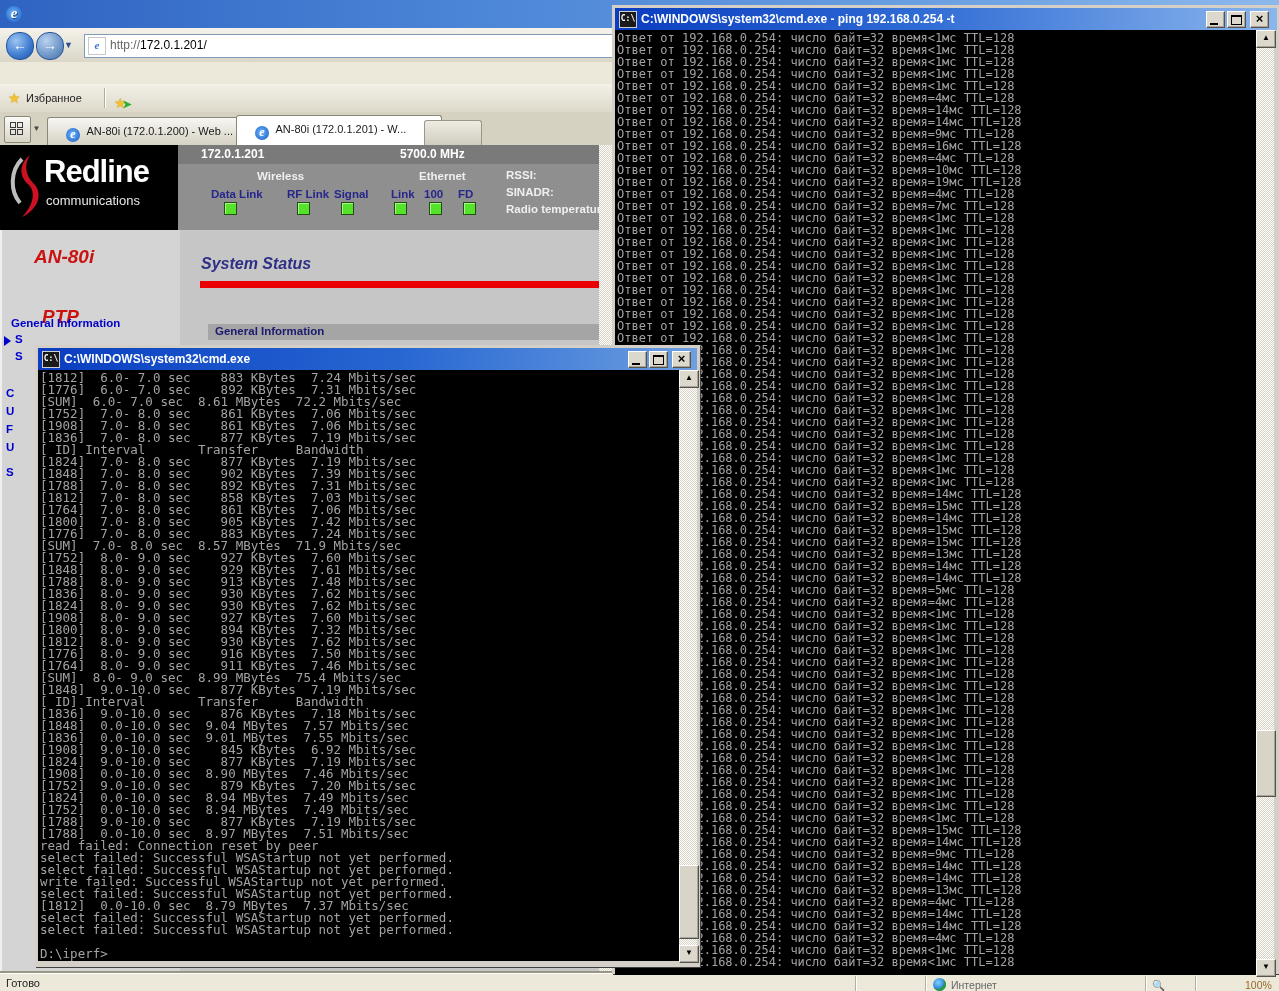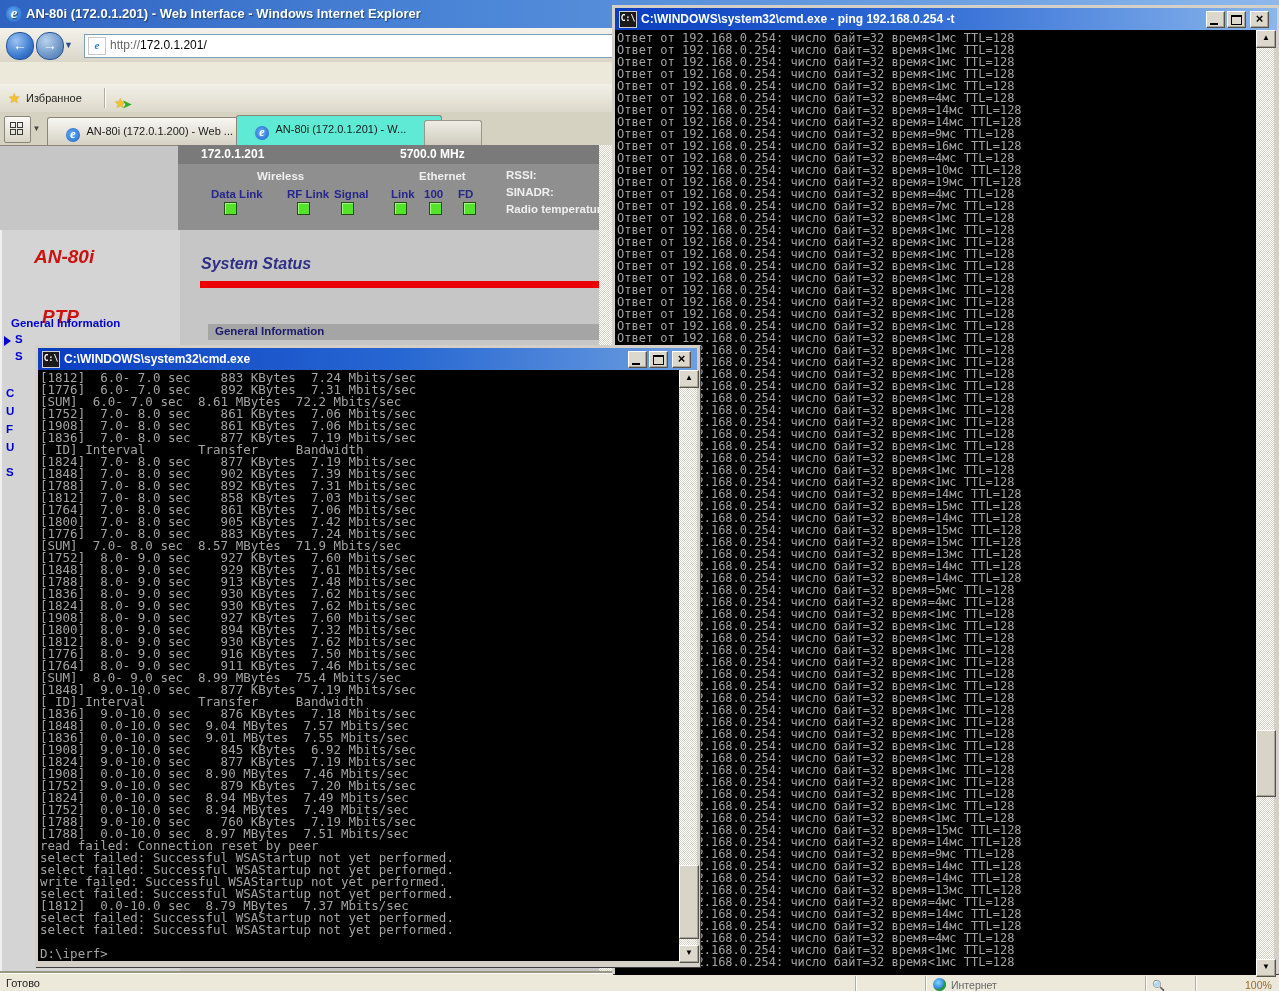--- a/index.html
+++ b/index.html
@@ -37,21 +37,21 @@
   .addfav{position:absolute;left:114px;top:5px;font-size:14px;}
   .addfav .arrow{color:#2fae2f;font-size:11px;font-weight:bold;margin-left:-4px;}
   .ie-tabrow{left:0;top:112px;width:1279px;height:33px;background:#d6d2c2;border-bottom:1px solid #8a8678;}
   .qtabs{position:absolute;left:4px;top:4px;width:25px;height:25px;background:linear-gradient(#fbfaf7,#d8d4c6);
     border:1px solid #8a8678;border-radius:2px;}
   .qtabs svg{margin:5px;}
   .qtabs-drop{position:absolute;left:30px;top:9px;width:13px;height:15px;font-size:8px;color:#444;line-height:15px;text-align:center;}
   .tab{position:absolute;height:27px;top:5px;border:1px solid #8a8678;border-bottom:none;
     border-radius:3px 3px 0 0;font-size:11px;color:#1a1a1a;line-height:26px;white-space:nowrap;overflow:hidden;
     background:linear-gradient(#f8f7f3,#d5d1c3);padding-left:18px;}
-  .tab.active{background:#5eead4;height:29px;top:3px;box-shadow:0 1px 0 #fcfcfb;}
+  .tab.active{background:#ffffff;height:29px;top:3px;box-shadow:0 1px 0 #fcfcfb;}
   .tab .elogo{width:14px;height:14px;font-size:12px;line-height:13px;vertical-align:-3px;margin-right:4px;}
   .tab .x{position:absolute;right:5px;top:7px;width:13px;height:13px;color:#777;font-size:10px;font-weight:bold;
     line-height:13px;text-align:center;}
   .tabstub{position:absolute;left:424px;top:8px;width:56px;height:24px;border:1px solid #9a968a;
     border-bottom:none;border-radius:3px 3px 0 0;background:linear-gradient(#eeece4,#d0ccbe);}
 
   
   .logo-box{left:0;top:145px;width:178px;height:85px;background:#000;color:#fff;}
   .logo-name{position:absolute;left:44px;top:9px;font-size:31px;font-weight:bold;letter-spacing:-1px;}
   .logo-sub{position:absolute;left:46px;top:48px;font-size:13px;color:#e8e8e8;}
@@ -114,21 +114,20 @@
   .mono12{font-family:"DejaVu Sans Mono",monospace;font-size:12px;}
   .mono125{font-family:"DejaVu Sans Mono",monospace;font-size:12.5px;}
 </style>
 </head>
 <body>
 
 <div class="screen">
 
   <div class="abs ie-titlebar">
     <span class="elogo abs" style="left:6px;top:6px;">e</span>
-    <span class="t">AN-80i (172.0.1.201) - Web Interface - Windows Internet Explorer</span>
   </div>
 
   <div class="abs ie-navrow">
     <div class="navbtn" style="left:6px;">←</div>
     <div class="navbtn fwd" style="left:36px;">→</div>
     <div class="nav-drop">▼</div>
     <div class="addr">
       <span class="picon">e</span>
       <span class="url"><span style="color:#666;">http://</span>172.0.1.201/</span>
     </div>
@@ -160,20 +159,28 @@
       <span>AN-80i (172.0.1.200) - Web ...</span>
     </div>
     <div class="tab active" style="left:236px;width:186px;">
       <span class="elogo">e</span>
       <span>AN-80i (172.0.1.201) - W...</span>
       <span class="x">✕</span>
     </div>
     <div class="tabstub"></div>
   </div>
 
+  <div class="abs logo-box">
+    <svg class="abs" style="left:6px;top:8px;" width="38" height="68" viewBox="0 0 38 68">
+      <path d="M16 6 C4 18 4 38 14 50" stroke="#bdbdbd" stroke-width="4" fill="none"></path>
+      <path d="M24 2 C12 12 14 24 22 31 C30 38 28 52 16 64 C33 56 37 40 28 31 C19 22 18 12 24 2 Z" fill="#cc1122"></path>
+    </svg>
+    <div class="logo-name">Redline</div>
+    <div class="logo-sub">communications</div>
+  </div>
 
   <div class="abs hdr">
     <div class="hdr-strip">
       <span class="abs" style="left:23px;">172.0.1.201</span>
       <span class="abs" style="left:222px;">5700.0 MHz</span>
     </div>
     <span class="grp" style="left:79px;top:25px;">Wireless</span>
     <span class="grp" style="left:241px;top:25px;">Ethernet</span>
     <span class="ind" style="left:33px;top:43px;">Data Link</span>
     <span class="ind" style="left:109px;top:43px;">RF Link</span>
@@ -383,21 +390,21 @@
           <div class="cmd-line">[ ID] Interval       Transfer     Bandwidth</div>
           <div class="cmd-line">[1836]  9.0-10.0 sec    876 KBytes  7.18 Mbits/sec</div>
           <div class="cmd-line">[1848]  0.0-10.0 sec  9.04 MBytes  7.57 Mbits/sec</div>
           <div class="cmd-line">[1836]  0.0-10.0 sec  9.01 MBytes  7.55 Mbits/sec</div>
           <div class="cmd-line">[1908]  9.0-10.0 sec    845 KBytes  6.92 Mbits/sec</div>
           <div class="cmd-line">[1824]  9.0-10.0 sec    877 KBytes  7.19 Mbits/sec</div>
           <div class="cmd-line">[1908]  0.0-10.0 sec  8.90 MBytes  7.46 Mbits/sec</div>
           <div class="cmd-line">[1752]  9.0-10.0 sec    879 KBytes  7.20 Mbits/sec</div>
           <div class="cmd-line">[1824]  0.0-10.0 sec  8.94 MBytes  7.49 Mbits/sec</div>
           <div class="cmd-line">[1752]  0.0-10.0 sec  8.94 MBytes  7.49 Mbits/sec</div>
-          <div class="cmd-line">[1788]  9.0-10.0 sec    760 KBytes  7.19 Mbits/sec</div>
+          <div class="cmd-line">[1788]  9.0-10.0 sec    877 KBytes  7.19 Mbits/sec</div>
           <div class="cmd-line">[1788]  0.0-10.0 sec  8.97 MBytes  7.51 Mbits/sec</div>
           <div class="cmd-line">read failed: Connection reset by peer</div>
           <div class="cmd-line">select failed: Successful WSAStartup not yet performed.</div>
           <div class="cmd-line">select failed: Successful WSAStartup not yet performed.</div>
           <div class="cmd-line">write failed: Successful WSAStartup not yet performed.</div>
           <div class="cmd-line">select failed: Successful WSAStartup not yet performed.</div>
           <div class="cmd-line">[1812]  0.0-10.0 sec  8.79 MBytes  7.37 Mbits/sec</div>
           <div class="cmd-line">select failed: Successful WSAStartup not yet performed.</div>
           <div class="cmd-line">select failed: Successful WSAStartup not yet performed.</div>
           <div class="cmd-line"></div>

